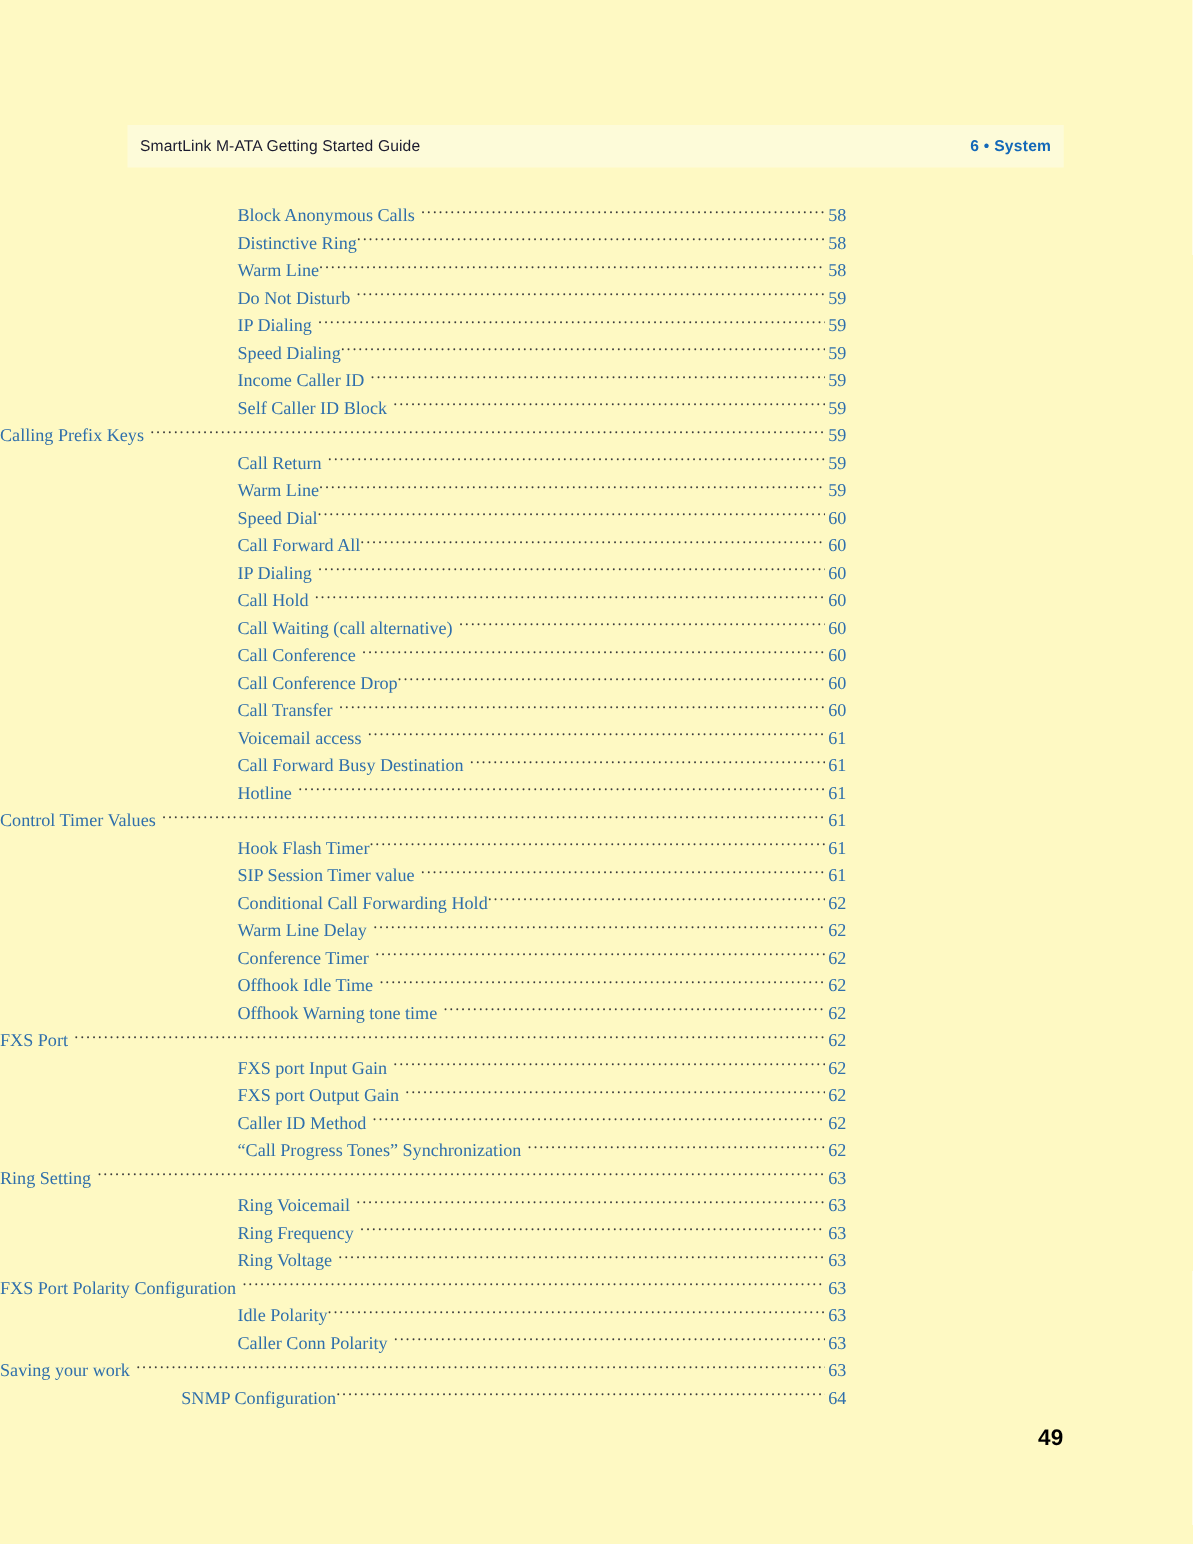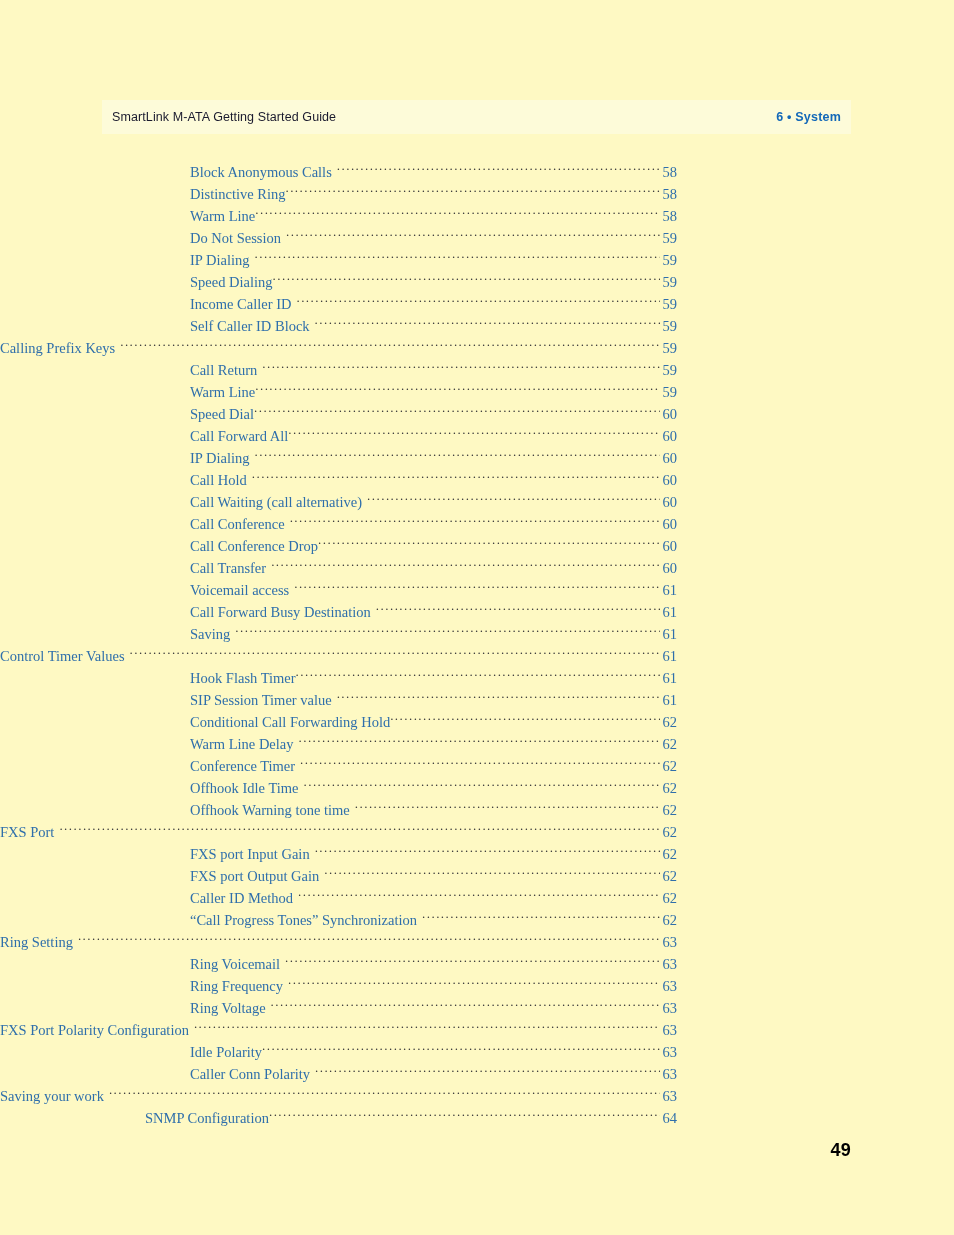--- a/index.html
+++ b/index.html
@@ -140,21 +140,21 @@
         <span class="toc-label">Distinctive Ring</span>
         <span class="toc-leader"></span>
         <span class="toc-page">58</span>
       </div>
       <div class="toc-row lvl2">
         <span class="toc-label">Warm Line</span>
         <span class="toc-leader"></span>
         <span class="toc-page">58</span>
       </div>
       <div class="toc-row lvl2 gap">
-        <span class="toc-label">Do Not Session</span>
+        <span class="toc-label">Do Not Disturb</span>
         <span class="toc-leader"></span>
         <span class="toc-page">59</span>
       </div>
       <div class="toc-row lvl2 gap">
         <span class="toc-label">IP Dialing</span>
         <span class="toc-leader"></span>
         <span class="toc-page">59</span>
       </div>
       <div class="toc-row lvl2">
         <span class="toc-label">Speed Dialing</span>
@@ -230,21 +230,21 @@
         <span class="toc-label">Voicemail access</span>
         <span class="toc-leader"></span>
         <span class="toc-page">61</span>
       </div>
       <div class="toc-row lvl2 gap">
         <span class="toc-label">Call Forward Busy Destination</span>
         <span class="toc-leader"></span>
         <span class="toc-page">61</span>
       </div>
       <div class="toc-row lvl2 gap">
-        <span class="toc-label">Saving</span>
+        <span class="toc-label">Hotline</span>
         <span class="toc-leader"></span>
         <span class="toc-page">61</span>
       </div>
       <div class="toc-row lvl1 gap">
         <span class="toc-label">Control Timer Values</span>
         <span class="toc-leader"></span>
         <span class="toc-page">61</span>
       </div>
       <div class="toc-row lvl2">
         <span class="toc-label">Hook Flash Timer</span>

